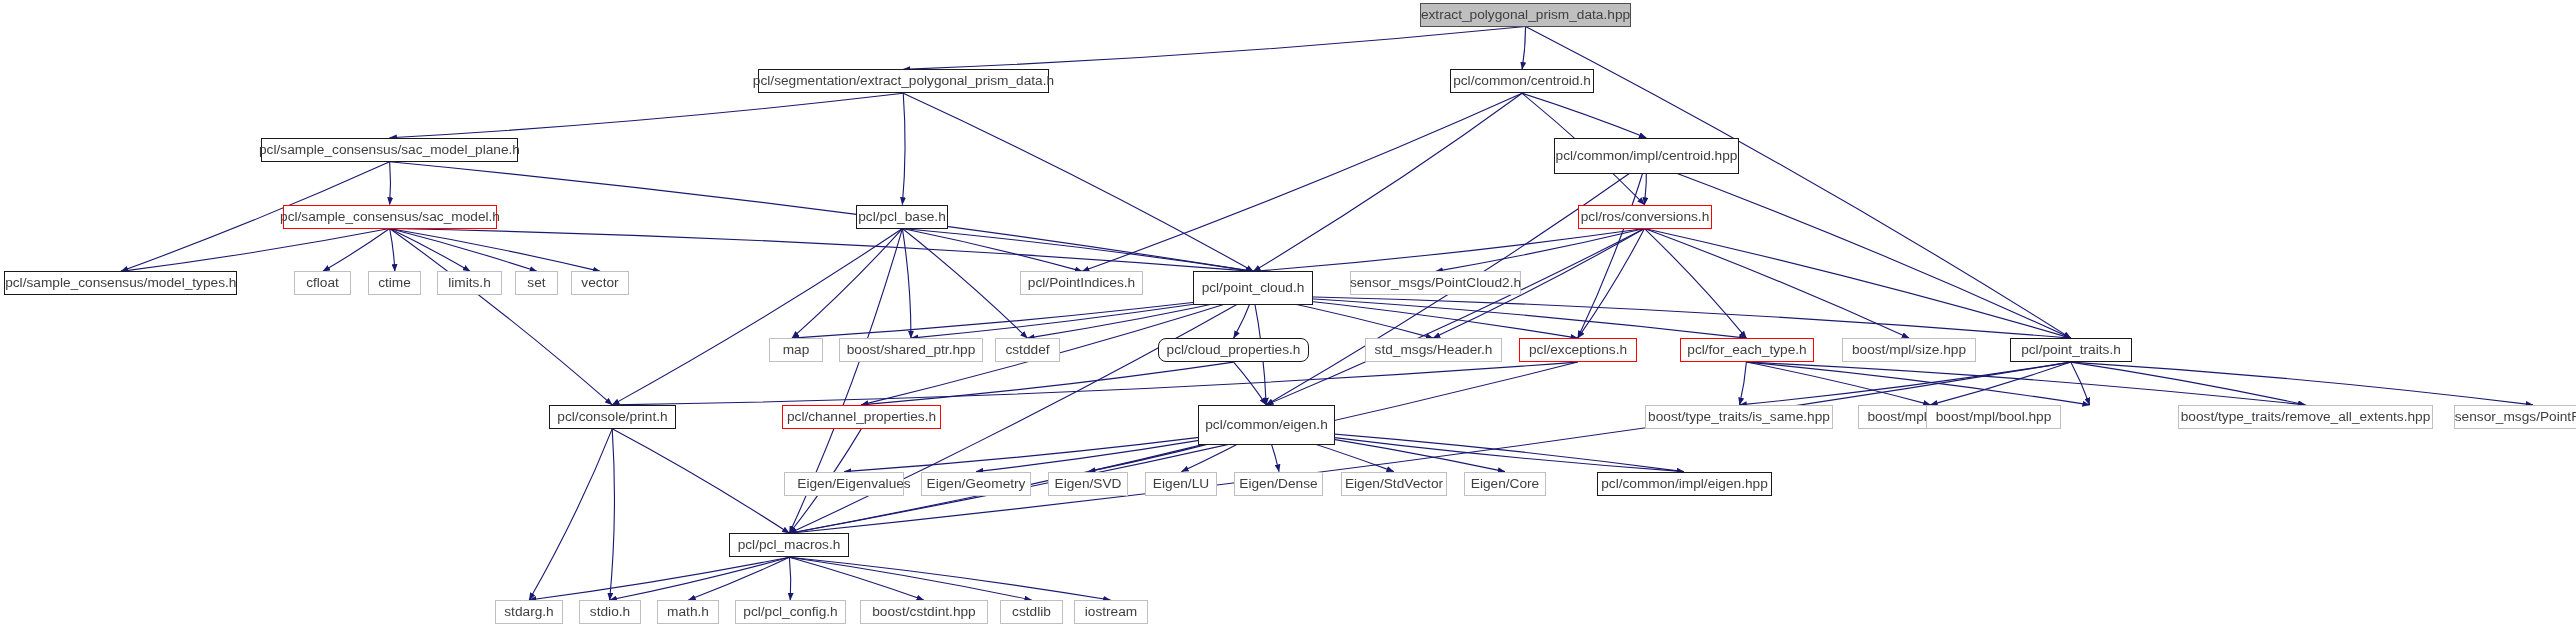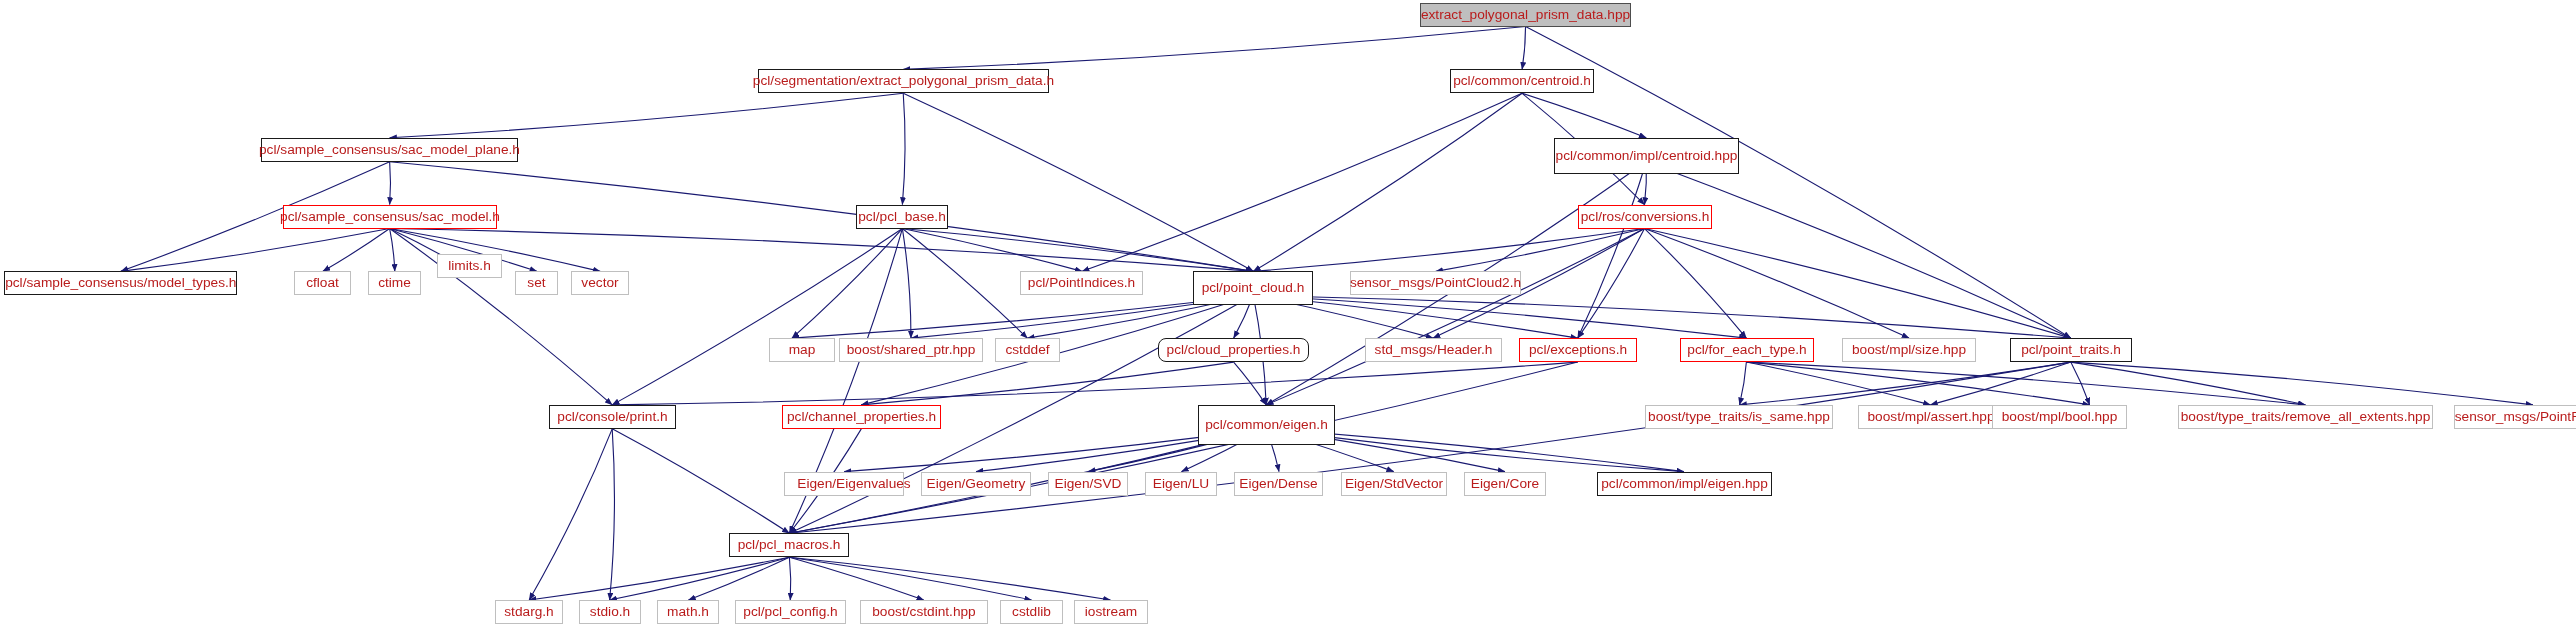--- a/index.html
+++ b/index.html
@@ -1,20 +1,20 @@
 <!DOCTYPE html>
 <html style="font-size:13.7px"><head>
 <meta charset="utf-8">
 <style>
   html,body{margin:0;padding:0;background:#ffffff;}
   body{font-family:"Liberation Sans","DejaVu Sans",sans-serif;}
   #graph-canvas{position:relative;width:2576px;height:630px;background:#ffffff;overflow:hidden;}
   #edges{position:absolute;left:0;top:0;width:2576px;height:630px;}
   .node{position:absolute;box-sizing:border-box;display:flex;align-items:center;justify-content:center;
-        background:#ffffff;border:0.9px solid #bfbfbf;color:#b91c1c;font-size:13.7px;white-space:nowrap;
+        background:#ffffff;border:0.9px solid #bfbfbf;color:#404040;font-size:13.7px;white-space:nowrap;
         line-height:1;letter-spacing:0px;}
   .node.black{border:1.7px solid #1a1a1a;}
   .node.red{border:1.7px solid #ff0000;}
   .node.root{border:1.7px solid #4d4d4d;background:#bfbfbf;}
   .node span{display:block;padding:0 5.1px;}
 </style>
 </head>
 <body>
 
 <div id="graph-canvas">
@@ -140,39 +140,39 @@
       </div>
       <div class="node black" style="left: 4.3px; top: 271px; width: 233px; height: 24px;">
         <span>pcl/sample_consensus/model_types.h</span>
       </div>
       <div class="node " style="left: 294px; top: 271px; width: 57px; height: 24px;">
         <span>cfloat</span>
       </div>
       <div class="node " style="left: 368px; top: 271px; width: 53px; height: 24px;">
         <span>ctime</span>
       </div>
-      <div class="node " style="left: 437px; top: 254px; width: 65px; height: 24px;">
+      <div class="node " style="left: 437px; top: 271px; width: 65px; height: 24px;">
         <span>limits.h</span>
       </div>
       <div class="node " style="left: 515px; top: 271px; width: 43px; height: 24px;">
         <span>set</span>
       </div>
       <div class="node " style="left: 571px; top: 271px; width: 58px; height: 24px;">
         <span>vector</span>
       </div>
       <div class="node " style="left: 1020px; top: 271px; width: 123px; height: 24px;">
         <span>pcl/PointIndices.h</span>
       </div>
       <div class="node black" style="left: 1193px; top: 271px; width: 120px; height: 34px;">
         <span>pcl/point_cloud.h</span>
       </div>
       <div class="node " style="left: 1350px; top: 271px; width: 171px; height: 24px;">
         <span>sensor_msgs/PointCloud2.h</span>
       </div>
-      <div class="node " style="left: 769px; top: 338px; width: 66px; height: 24px;">
+      <div class="node " style="left: 769px; top: 338px; width: 54px; height: 24px;">
         <span>map</span>
       </div>
       <div class="node " style="left: 839px; top: 338px; width: 144px; height: 24px;">
         <span>boost/shared_ptr.hpp</span>
       </div>
       <div class="node " style="left: 995px; top: 338px; width: 65px; height: 24px;">
         <span>cstddef</span>
       </div>
       <div class="node black" style="left: 1158px; top: 338px; width: 151px; height: 24px; border-radius: 8px;">
         <span>pcl/cloud_properties.h</span>
@@ -200,21 +200,21 @@
       </div>
       <div class="node black" style="left: 1198px; top: 405px; width: 137px; height: 40px;">
         <span>pcl/common/eigen.h</span>
       </div>
       <div class="node " style="left: 1645px; top: 405px; width: 188px; height: 24px;">
         <span>boost/type_traits/is_same.hpp</span>
       </div>
       <div class="node " style="left: 1858px; top: 405px; width: 146px; height: 24px;">
         <span>boost/mpl/assert.hpp</span>
       </div>
-      <div class="node " style="left: 1992px; top: 405px; width: 135px; height: 24px; text-align: right;">
+      <div class="node " style="left: 1926px; top: 405px; width: 135px; height: 24px; text-align: right;">
         <span>boost/mpl/bool.hpp</span>
       </div>
       <div class="node " style="left: 2178px; top: 405px; width: 255px; height: 24px;">
         <span>boost/type_traits/remove_all_extents.hpp</span>
       </div>
       <div class="node " style="left: 2454px; top: 405px; width: 159px; height: 24px;">
         <span>sensor_msgs/PointField.h</span>
       </div>
       <div class="node " style="left: 784px; top: 472px; width: 120px; height: 24px; padding-left: 20px;">
         <span>Eigen/Eigenvalues</span>

